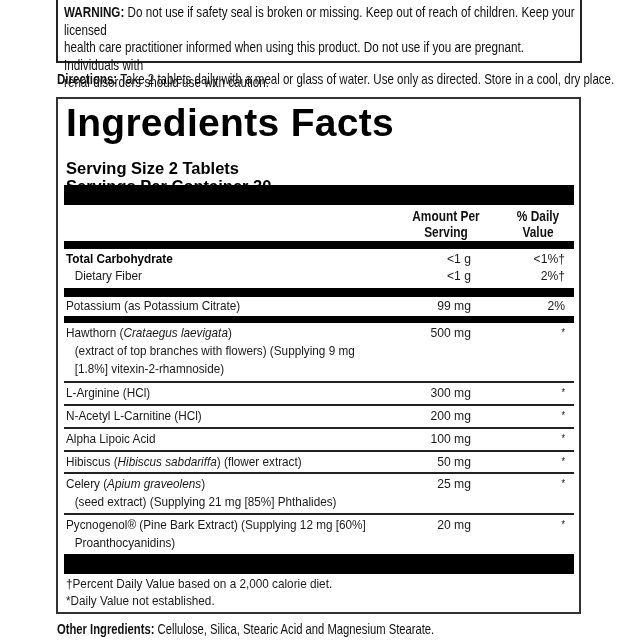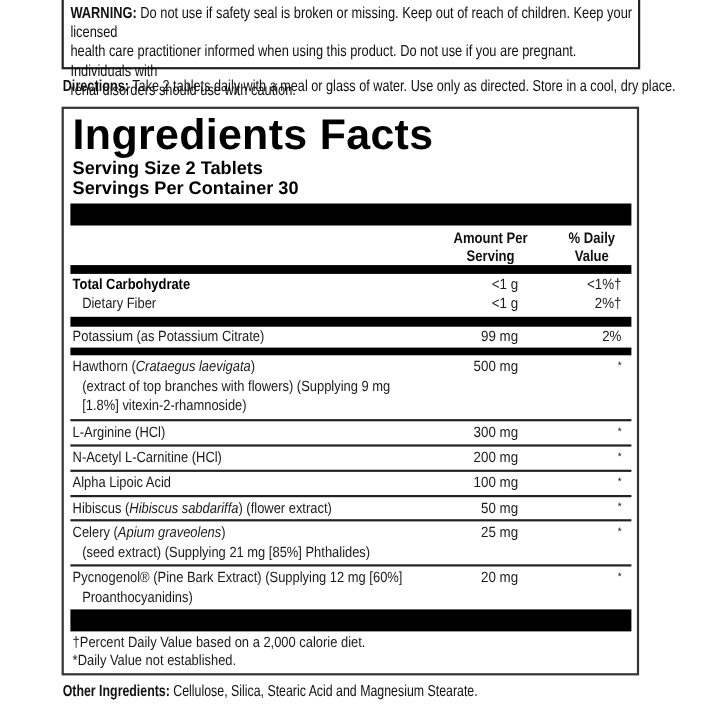--- a/index.html
+++ b/index.html
@@ -26,21 +26,21 @@
       position: absolute; left: 56px; top: 97px; width: 525px; height: 517px;
       border: 2px solid #333; box-sizing: border-box; background: #fff;
     }
     .facts-title {
       position: absolute; left: 8px; top: 2px;
       font-family: "Liberation Sans", sans-serif; font-weight: bold; font-size: 39px; line-height: 44px;
       letter-spacing: 0.3px; color: #000;
     }
     .serving {
       position: absolute; left: 8px; font-family: "Liberation Sans", sans-serif; font-weight: bold;
-      font-size: 16.5px; line-height: 18px; color: #000;
+      font-size: 16.5px; line-height: 18px; color: #000; margin-top: 15px;
     }
     .bar { position: absolute; left: 6px; right: 5px; background: #000; }
     .rule { position: absolute; left: 6px; right: 5px; background: #222; height: 2px; }
 
     .col-head {
       position: absolute; font-family: "Liberation Sans", sans-serif; font-weight: bold;
       font-size: 14px; line-height: 16px; text-align: center; color: #111;
       transform: scaleX(0.85); transform-origin: center top;
     }
 

